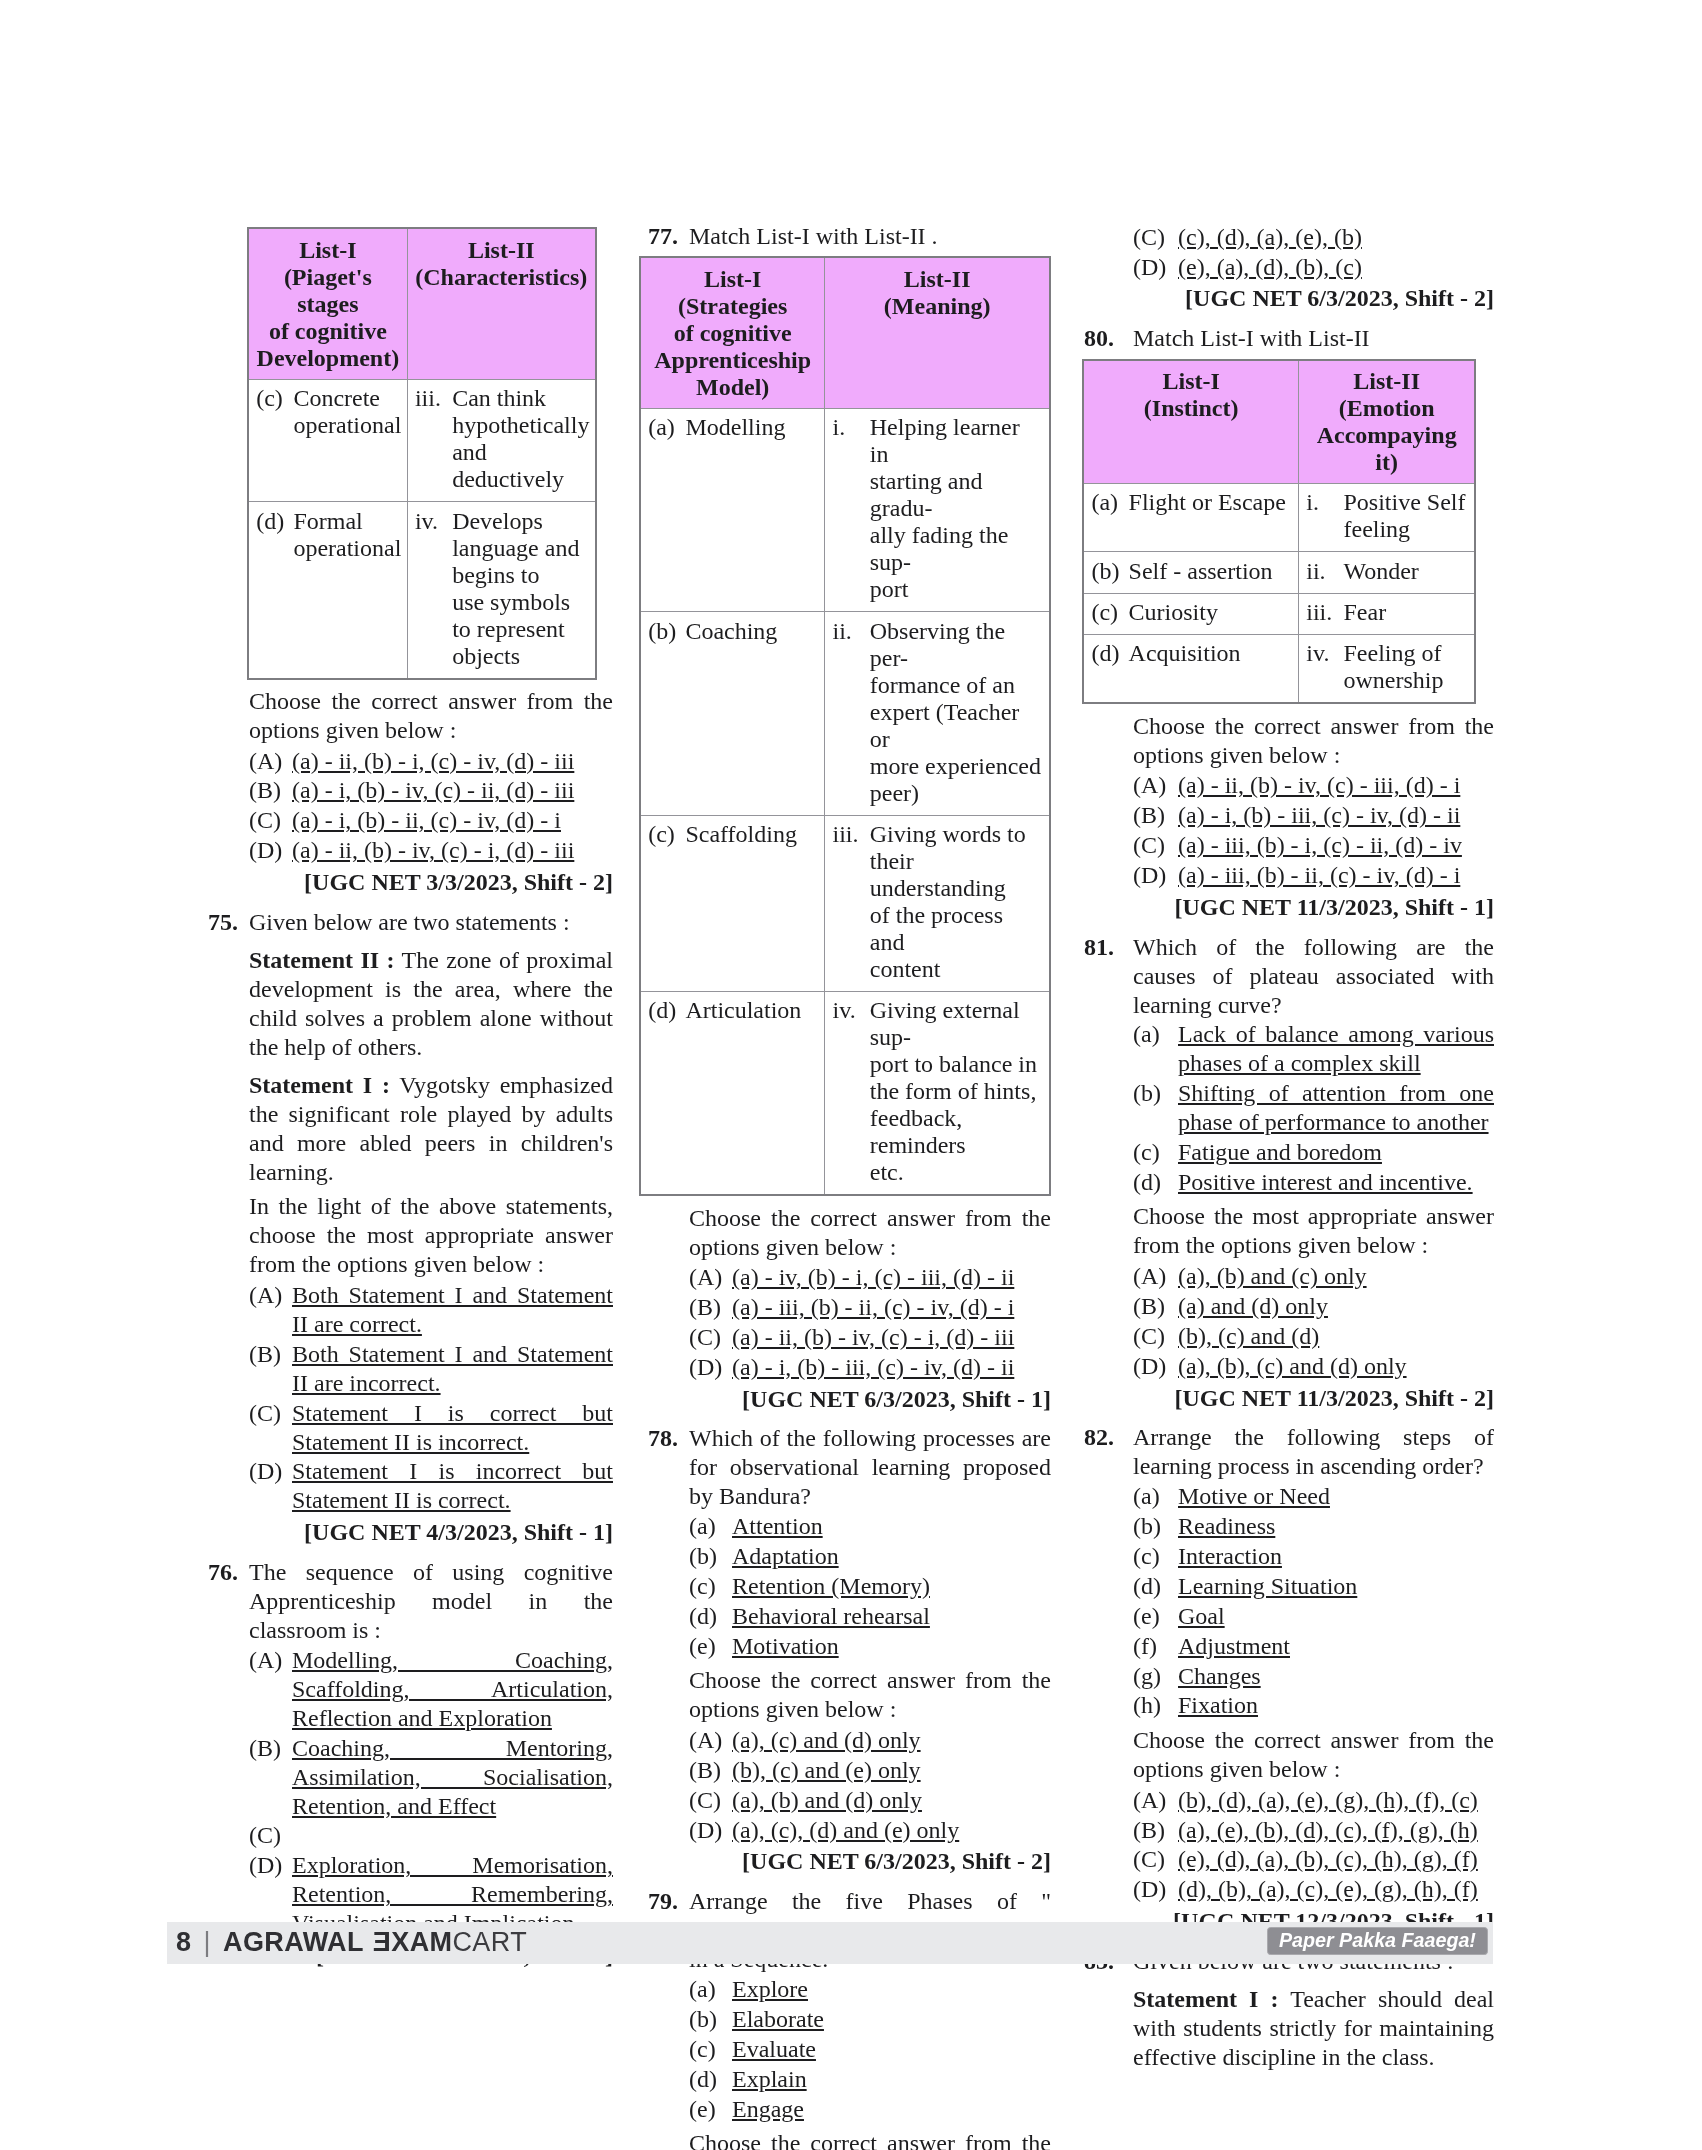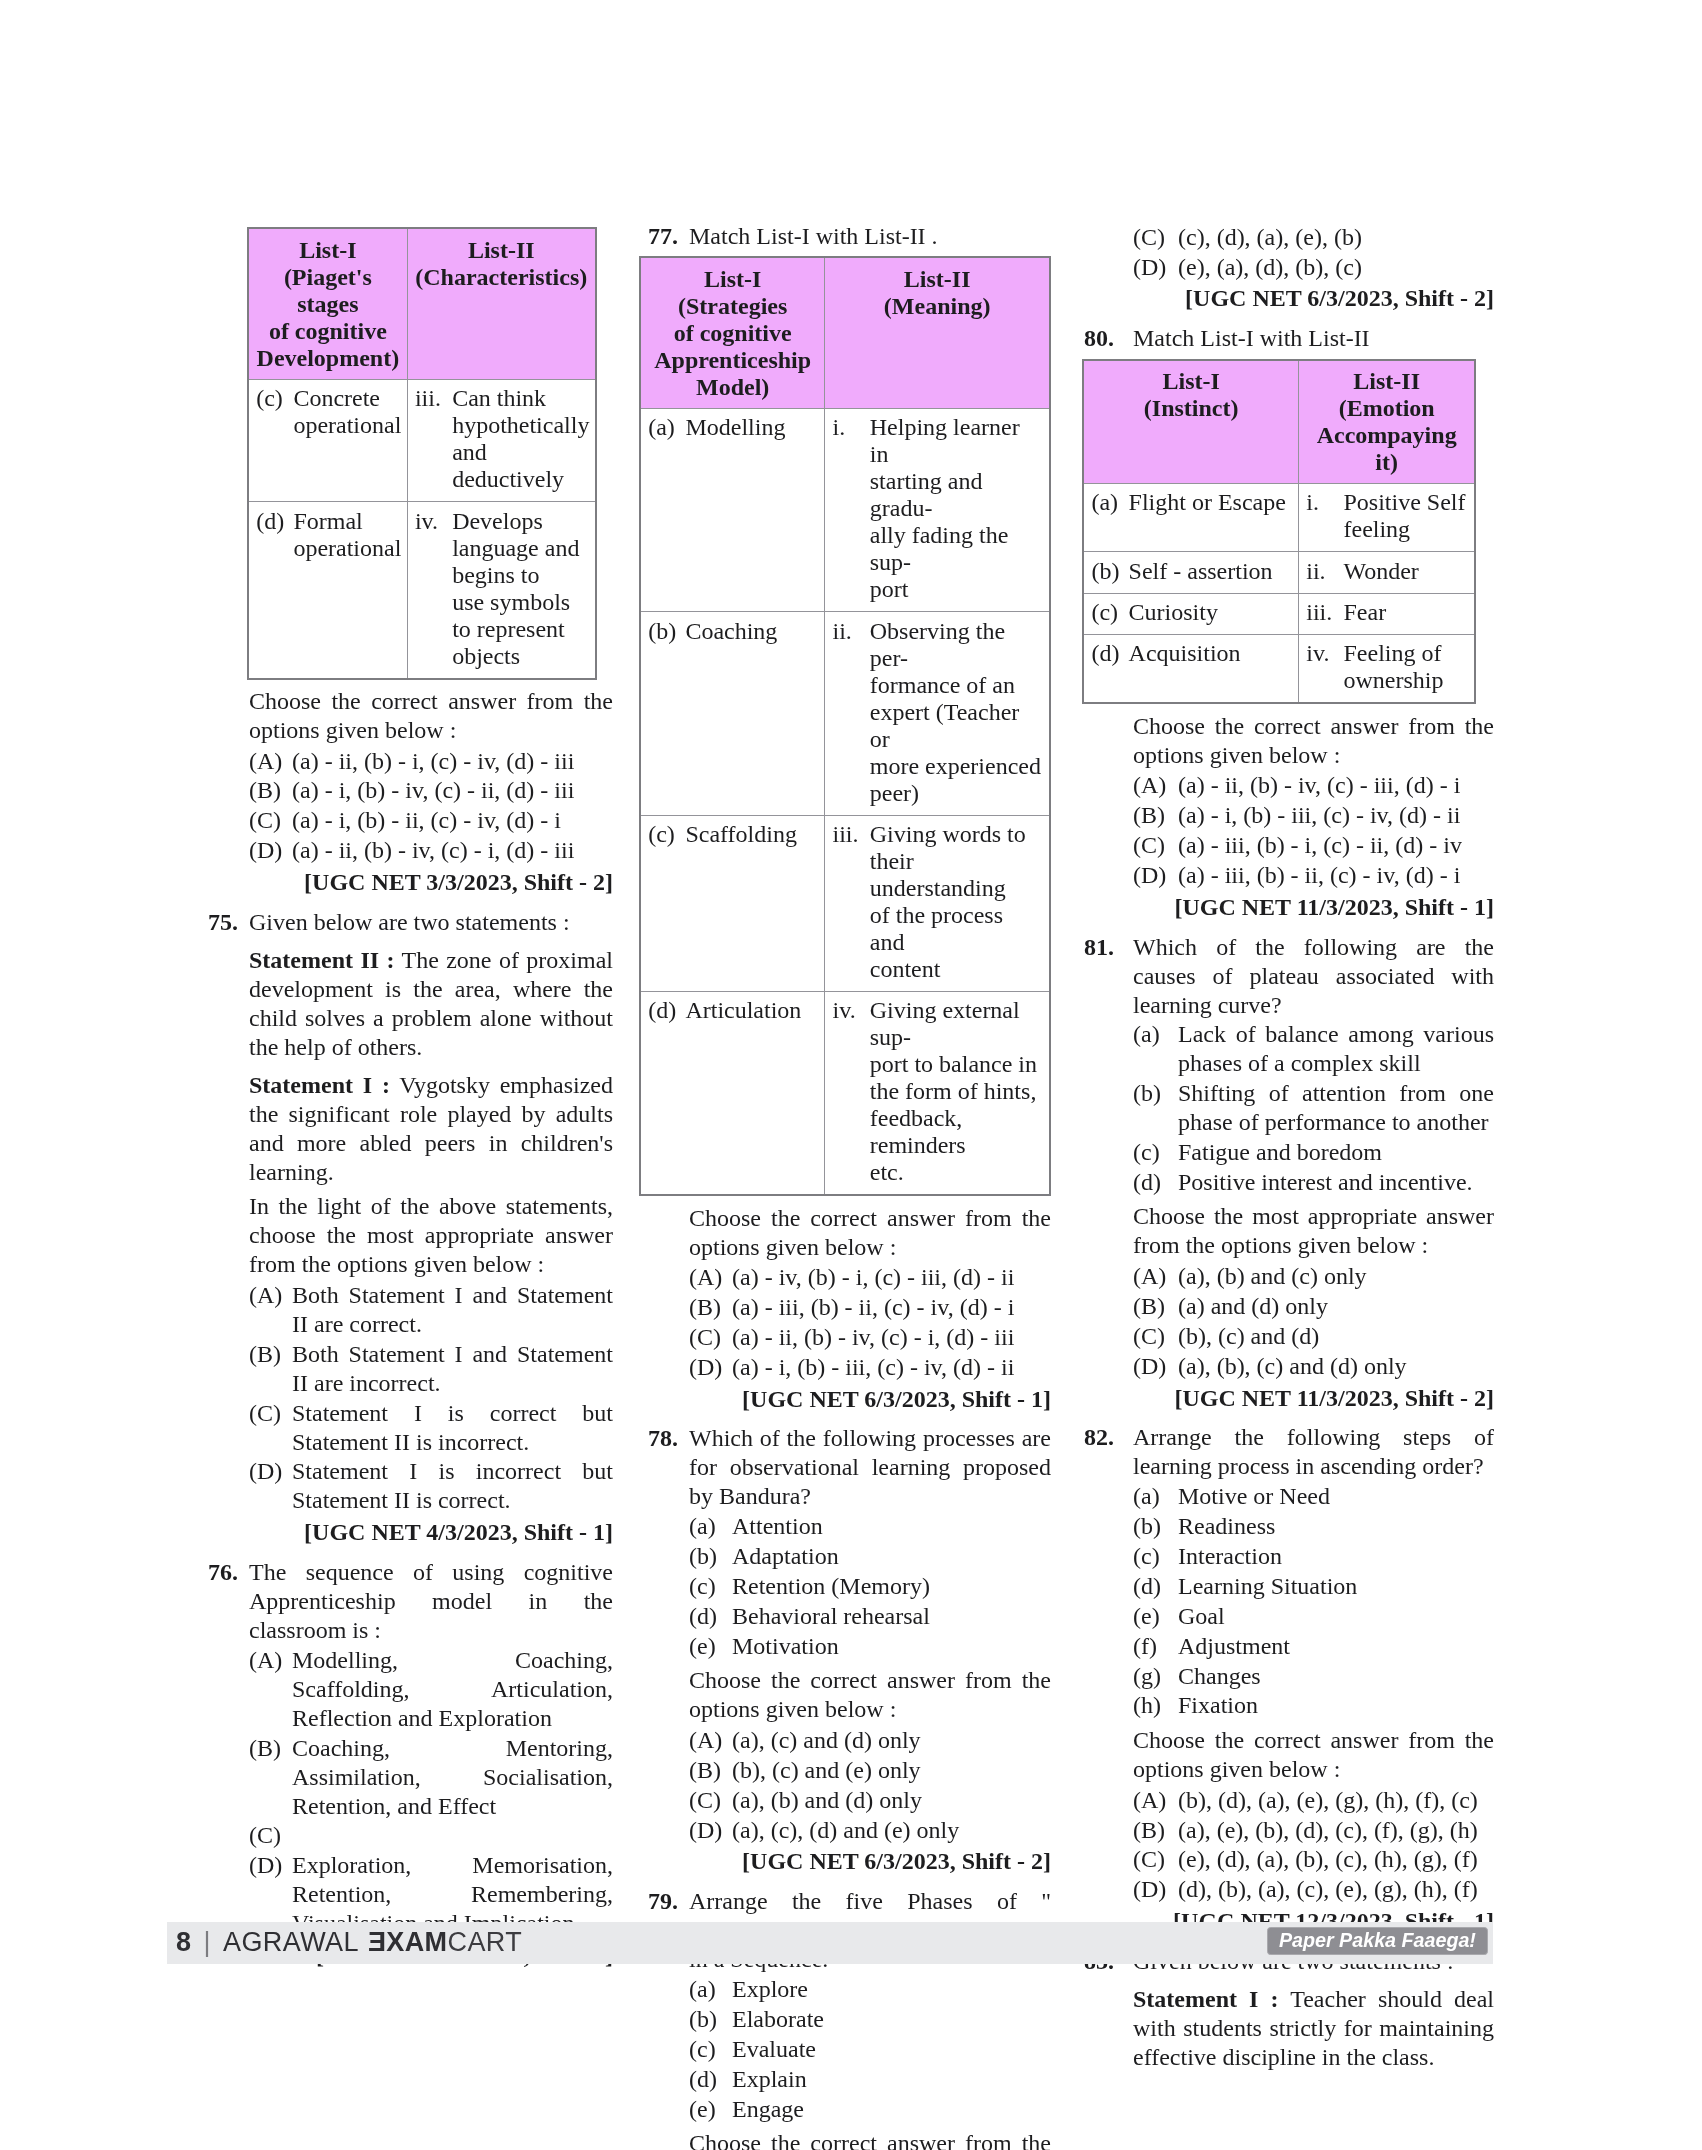--- a/index.html
+++ b/index.html
@@ -19,21 +19,21 @@
   #col3 .qno{width:49px;}
   .qintro{flex:1;text-align:justify;}
 
   .para{text-align:justify;margin:5.4px 0 1.8px 0;}
   .stmt{text-align:justify;margin:9px 0 1.8px 0;}
   .stmt b{font-weight:bold;}
 
   .opt{display:flex;margin:0.9px 0;}
   .olab{flex:none;width:43px;}
   #col3 .olab{width:45px;}
-  .otxt{flex:1;text-align:justify;}
+  .otxt{flex:1;text-align:justify;text-decoration:underline;}
 
   .cite{font-weight:bold;text-align:right;margin:2.7px 0 3.6px 0;}
 
   table.mt{border-collapse:collapse;border:2.7px solid #7d7d81;margin-top:5.4px;margin-bottom:7.2px;
            font-size:24px;line-height:27px;}
   table.mt td{border:1.3px solid #94949a;vertical-align:top;padding:5.4px 5.4px 8px 5.4px;}
   table.mt td.hd{background:#f0abfc;font-weight:bold;text-align:center;white-space:pre-line;padding:7.2px 3.6px;}
   .cw{position:relative;padding-left:39px;}
   .cl{position:absolute;left:1.8px;top:0;}
   .ct{display:block;white-space:pre-line;text-align:left;}
@@ -44,21 +44,21 @@
   #t2 .c1{width:181px;} #t2 .c2{width:231px;}
   #t3{margin-left:-1.8px;width:394px;}
   #t3 .c1{width:221px;} #t3 .c2{width:173px;}
 
   .footer-bar{position:absolute;left:167px;top:1922px;width:1326px;height:42px;background:#e8e9eb;}
   .footer-left{position:absolute;left:9px;top:6.3px;font-family:"Liberation Sans", sans-serif;
                font-size:27px;color:#2f2f33;display:flex;align-items:center;}
   .fp-num{font-weight:bold;}
   .fp-sep{margin:0 12.5px;color:#7c7c80;font-weight:normal;}
   .brand{letter-spacing:0.4px;}
-  .brand .b1{font-weight:normal;text-align:right;}
+  .brand .b1{font-weight:bold;text-align:right;}
   .brand .b2{font-weight:bold;margin-left:9px;}
   .brand .b3{font-weight:normal;color:#3c3c40;}
   .badge{position:absolute;right:5.4px;top:4.5px;background:#8e8e93;border:1.8px solid #a9a9ad;border-radius:3.6px;
          color:#ffffff;font-family:"Liberation Sans", sans-serif;font-style:italic;font-weight:bold;
          font-size:19.7px;line-height:21.5px;padding:2.7px 10.7px;}
 </style>
 </head>
 <body>
 
 <div class="page">

